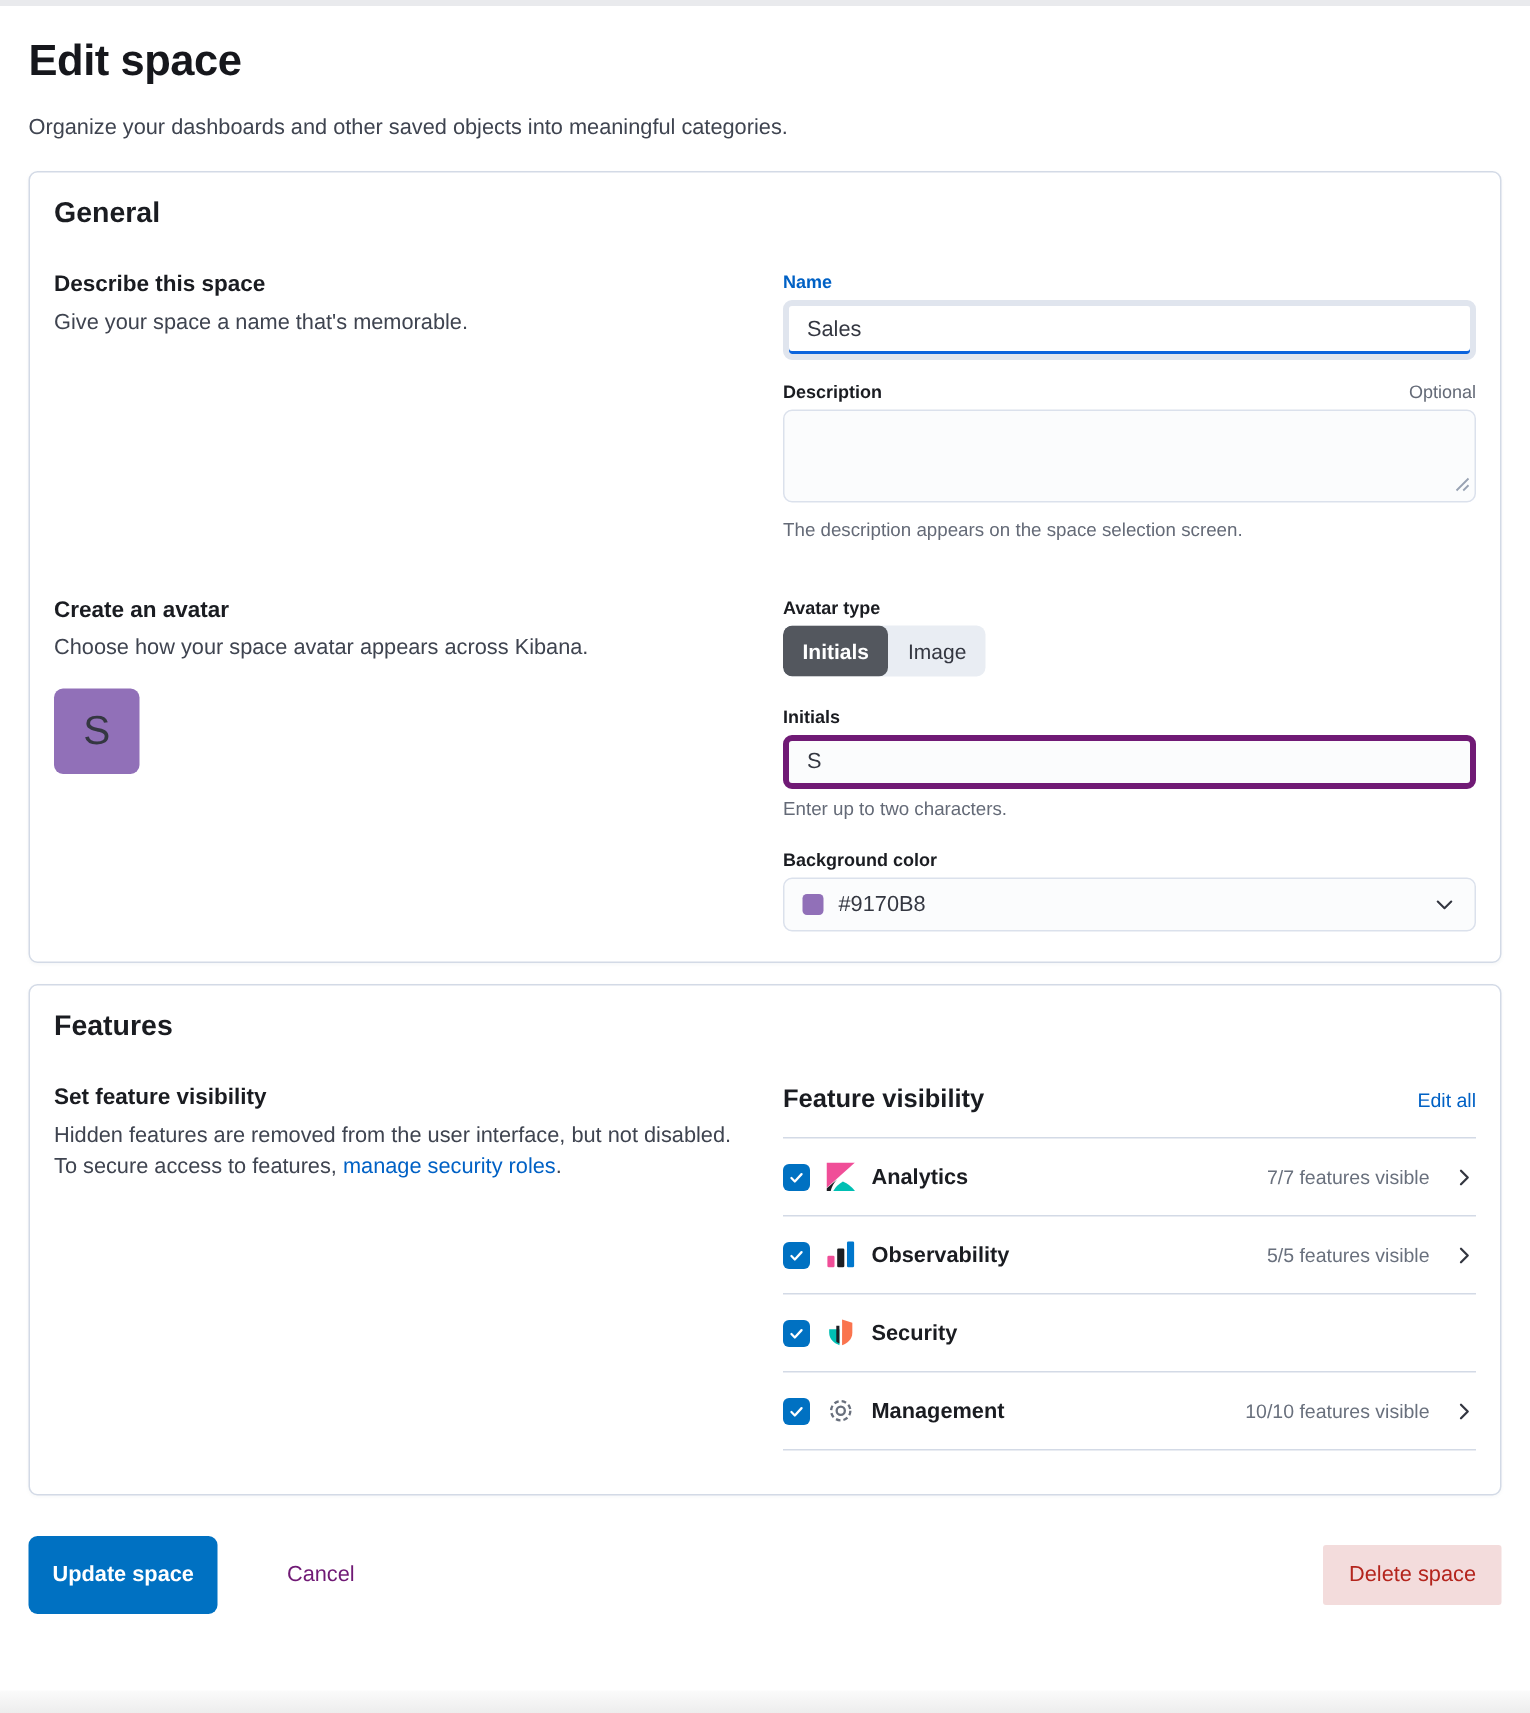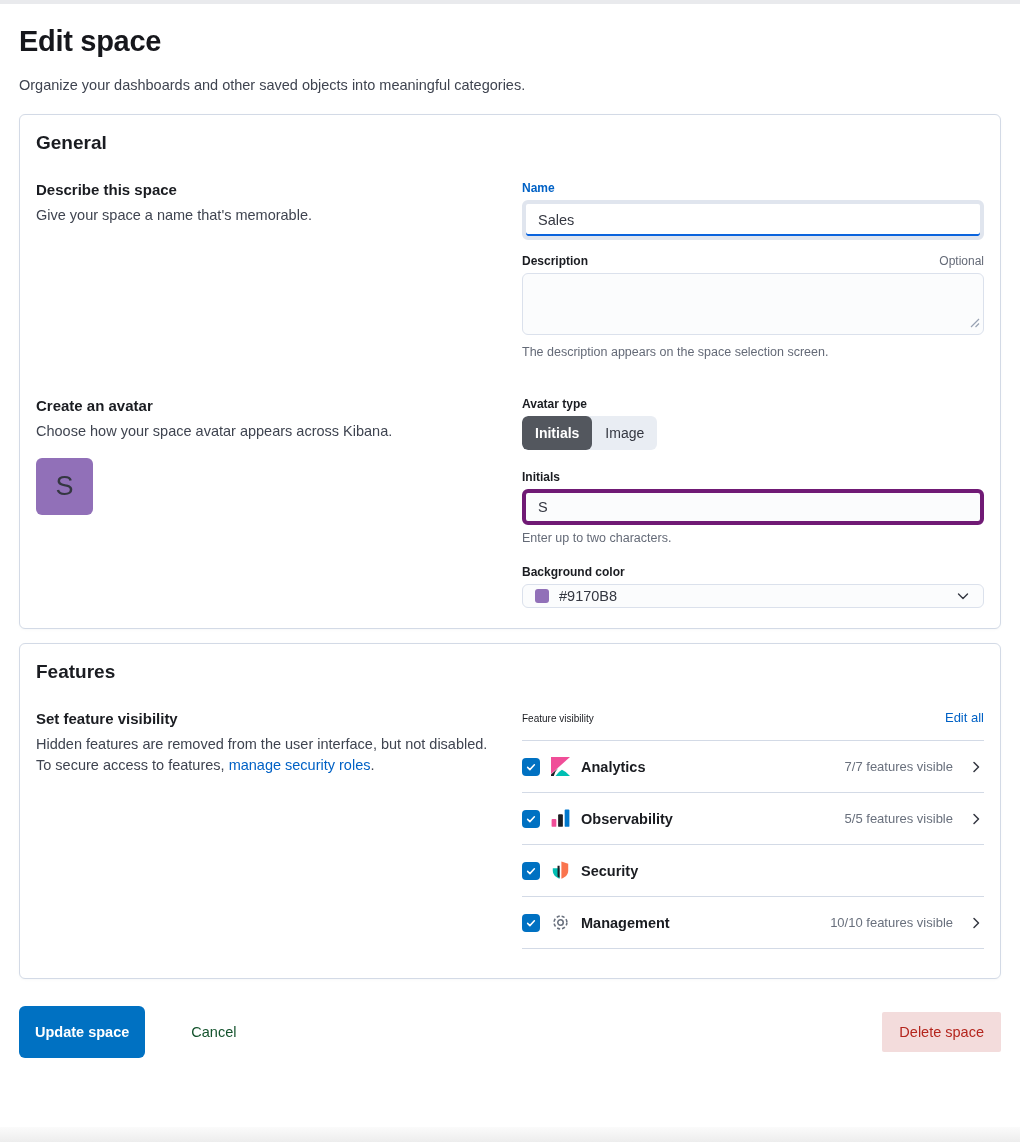--- a/index.html
+++ b/index.html
@@ -57,48 +57,48 @@
     display:flex; align-items:center; justify-content:center;
     font-size:27px; color:#343741; margin-top:16px;
   }
 
   .btn-group { display:inline-flex; background:#e9edf3; border-radius:6px; overflow:hidden; }
   .btn-seg { height:34px; padding:0 13px; display:flex; align-items:center; font-size:14px; cursor:pointer; }
   .btn-seg.selected { background:#53575e; color:#fff; font-weight:700; border-radius:6px; }
   .btn-seg.unselected { color:#343741; }
 
   .color-select {
-    display:flex; align-items:center; height:24px; background:#fbfcfd;
+    display:flex; align-items:center; height:36px; background:#fbfcfd;
     border:1px solid #dbe1ec; border-radius:6px; padding:0 12px; cursor:pointer;
   }
   .swatch { width:14px; height:14px; border-radius:3px; background:#9170B8; margin-right:10px; }
   .color-select .value { font-size:14.5px; color:#343741; flex:1; }
 
   .feature-head { display:flex; align-items:baseline; justify-content:space-between; margin-bottom:15px; }
-  .feature-head .lbl { font-size:10px; font-weight:400; color:#1a1c21; }
+  .feature-head .lbl { font-size:17px; font-weight:700; color:#1a1c21; }
   a.link { color:#0061c5; text-decoration:none; cursor:pointer; }
   .feature-head a { font-size:13px; }
 
   .feature-list { border-top:1px solid #d3dae6; }
   .feature-row { display:flex; align-items:center; height:52px; border-bottom:1px solid #d3dae6; gap:11px; }
   .checkbox {
     width:18px; height:18px; border-radius:4px; background:#0071c2; flex:0 0 18px;
     display:flex; align-items:center; justify-content:center; cursor:pointer;
   }
   .feature-icon { width:19px; height:19px; flex:0 0 19px; display:flex; align-items:center; justify-content:center; }
   .feature-name { font-size:14.5px; font-weight:700; color:#1a1c21; flex:1; }
   .feature-count { font-size:13px; color:#69707d; }
   .chev { display:flex; align-items:center; margin-left:4px; cursor:pointer; }
 
   .actions { display:flex; align-items:center; margin-top:27px; }
   .btn-primary {
     background:#0071c2; color:#fff; font-family:inherit; font-size:14.5px; font-weight:700;
     border:none; border-radius:6px; height:52px; padding:0 16px; cursor:pointer;
   }
-  .btn-cancel { margin-left:46px; font-size:14.5px; font-weight:400; background:none; border:none; font-family:inherit; color:#14532d; cursor:pointer; }
+  .btn-cancel { margin-left:46px; font-size:14.5px; font-weight:400; background:none; border:none; font-family:inherit; color:#701a75; cursor:pointer; }
   .btn-danger {
     margin-left:auto; background:#f3dcdc; color:#b4251d; font-family:inherit; font-size:14.5px;
     border:none; border-radius:2px; height:40px; padding:0 17px; cursor:pointer;
   }
   .bottom-edge { height:15px; background:linear-gradient(180deg,#fbfbfb,#ededed); margin-top:18px; }
 </style>
 </head>
 <body>
 
 <div class="top-edge"></div>

